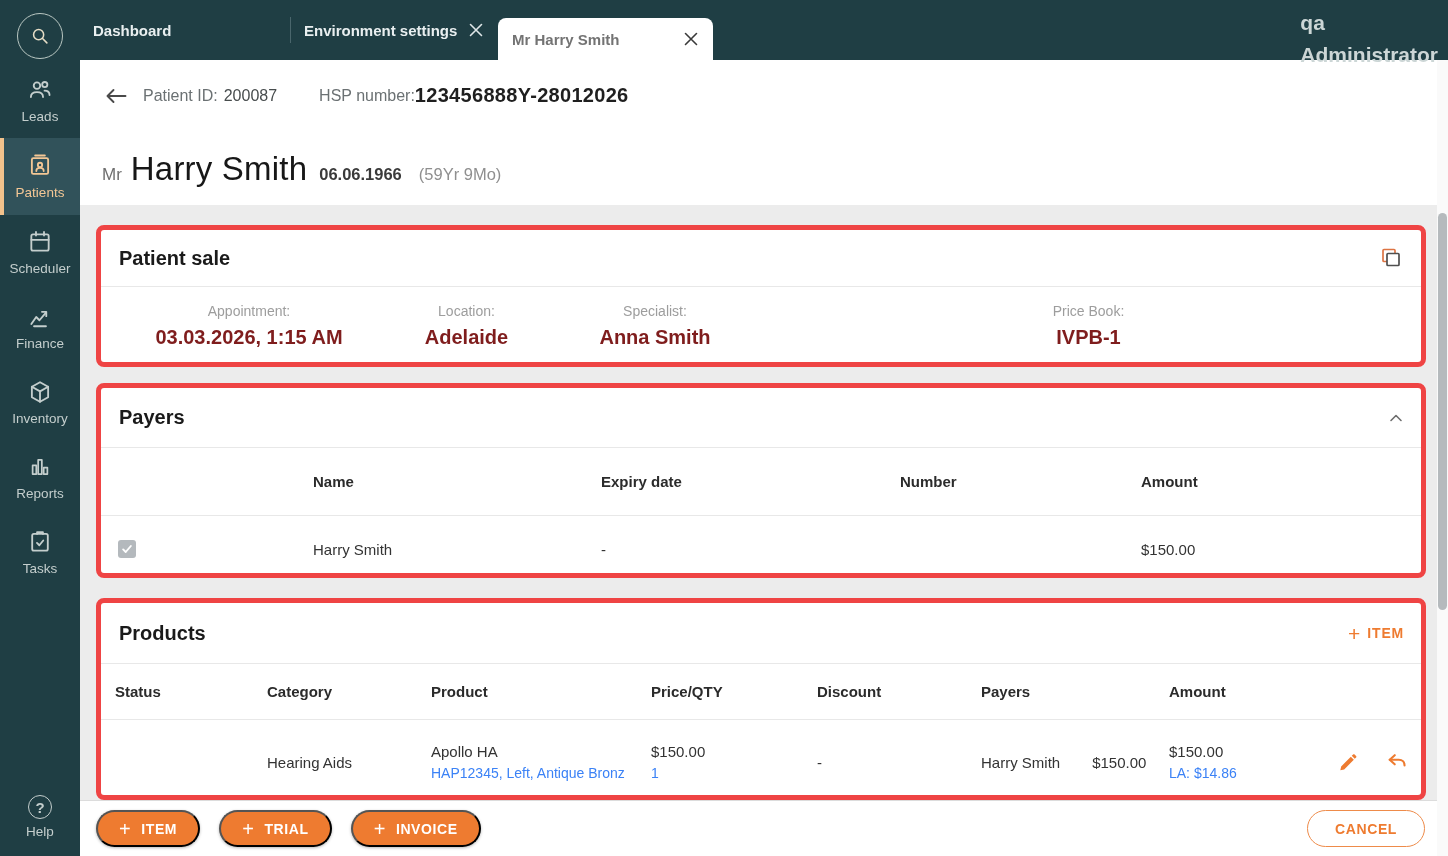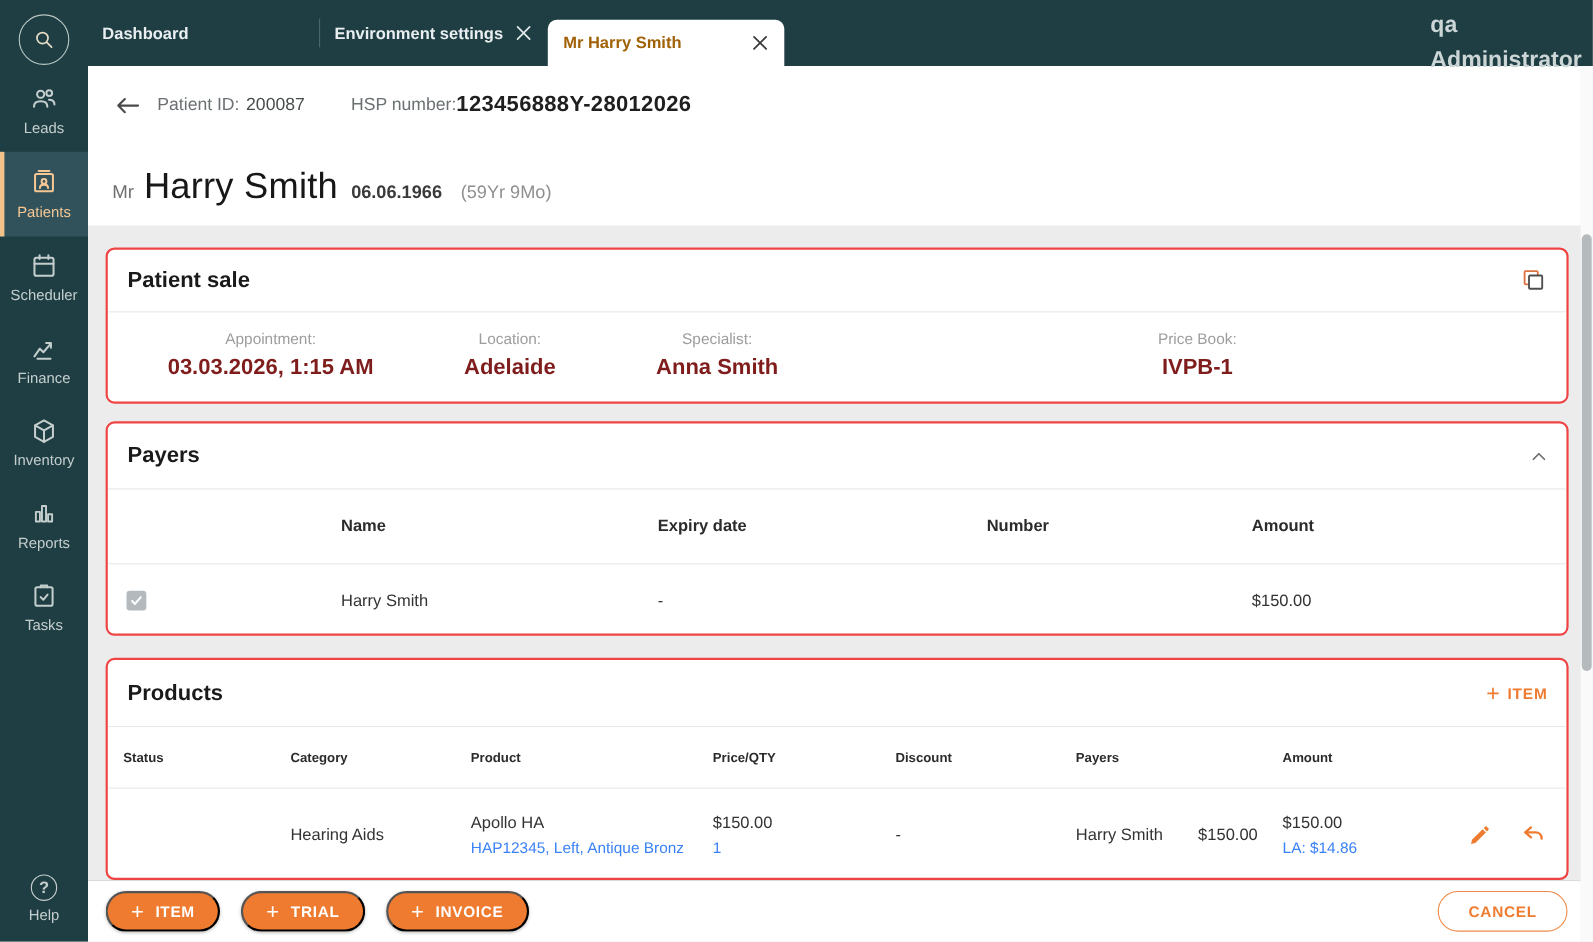--- a/index.html
+++ b/index.html
@@ -6,21 +6,21 @@
   html,body { width:1448px; height:856px; overflow:hidden; font-family:"Liberation Sans", sans-serif; background:#ececec; }
 
   
   .topbar { position:absolute; left:0; top:0; width:1448px; height:60px; background:#1f3e44; z-index:2; }
   .tabs { position:absolute; left:80px; top:0; height:60px; display:flex; align-items:stretch; }
   .tab { display:flex; align-items:center; color:#e9eff0; font-size:15px; font-weight:bold; cursor:pointer; }
   .tab-dashboard { width:210px; padding-left:13px; }
   .tab-sep { width:1px; height:26px; background:#4a666c; align-self:center; }
   .tab-env { width:207px; padding-left:13px; }
   .tab .close { margin-left:auto; margin-right:15px; display:flex; color:#dfe7e8; }
-  .tab-active { width:215px; margin-top:18px; height:42px; background:#ffffff; border-radius:8px 8px 0 0; color:#a16207; padding-left:14px; font-weight:bold; }
+  .tab-active { width:215px; margin-top:18px; height:42px; background:#ffffff; border-radius:8px 8px 0 0; color:#737373; padding-left:14px; font-weight:bold; }
   .tab-active .close { color:#3a3a3a; }
   .user-badge { position:absolute; right:10px; top:7px; text-align:left; color:#ccd6d6; font-size:21px; font-weight:bold; line-height:1.5; }
 
   
   .sidebar { position:absolute; left:0; top:0; bottom:0; width:80px; background:#1f3e44; z-index:3; }
   .search-btn { width:46px; height:46px; margin:13px auto 0; border:1.5px solid #b9c7c2; border-radius:50%; display:flex; align-items:center; justify-content:center; color:#e6ddc6; cursor:pointer; }
   .side-nav { position:absolute; top:63px; left:0; right:0; }
   .side-item { height:75px; display:flex; flex-direction:column; align-items:center; justify-content:center; gap:6px; color:#c4cecd; font-size:13.5px; cursor:pointer; }
   .side-item.active { background:#31525a; border-left:4px solid #f2c28c; padding-right:4px; color:#f4c795; height:77px; }
   .side-help { position:absolute; bottom:6px; left:0; right:0; height:66px; display:flex; flex-direction:column; align-items:center; justify-content:center; gap:5px; color:#c4cecd; font-size:13.5px; cursor:pointer; }
@@ -35,21 +35,21 @@
   .pid-value { color:#474c4d; font-size:16px; margin-left:6px; }
   .hsp-label { color:#6b7173; font-size:16px; margin-left:42px; }
   .hsp-value { color:#1f1f1f; font-size:20px; font-weight:bold; letter-spacing:.3px; }
   .ph-row2 { position:absolute; left:22px; top:63px; display:flex; align-items:baseline; }
   .salutation { color:#6f6f6f; font-size:17px;margin-top:42px; }
   .patient-name { color:#171717; font-size:33px; margin:0 12px 0 9px; letter-spacing:.2px; }
   .dob { color:#3a3a3a; font-size:16.5px; font-weight:bold; }
   .age { color:#8f8f8f; font-size:16.5px; margin-left:17px; }
 
   .content { position:absolute; top:145px; left:0; right:11px; bottom:56px; overflow:hidden; padding:20px 0 0 16px; }
-  .card { width:1330px; background:#fff; border:2px solid #ef4444; border-radius:8px; overflow:hidden; }
+  .card { width:1330px; background:#fff; border:5px solid #ef4444; border-radius:8px; overflow:hidden; }
   .card-title-row { display:flex; align-items:center; padding:0 17px 0 18px; border-bottom:1px solid #e8e8e8; }
   .card-title { font-size:20px; font-weight:bold; color:#1a1a1a; }
 
   .sale-card { height:142px; margin-bottom:16px; }
   .sale-card .card-title-row { height:57px; }
   .copy-btn { margin-left:auto; display:flex; cursor:pointer; }
   .fields { display:grid; grid-template-columns:260px 175px 202px 1fr; padding:16px 0 0 18px;text-align:center; }
   .field-label { color:#9d9d9d; font-size:14px; margin-bottom:7px; }
   .field-value { color:#7f1d1d; font-size:20px;font-weight:bold; }
 
@@ -61,21 +61,21 @@
   .pay-row { height:66px; font-size:15px; color:#333; }
   .cell-first { padding-left:17px; }
   .checkbox { width:18px; height:18px; background:#b4b9bd; border-radius:3px; display:flex; align-items:center; justify-content:center; cursor:pointer; }
 
   .products-card { height:202px; }
   .products-card .card-title-row { height:61px; }
   .add-item { margin-left:auto; display:flex; align-items:center; color:#ee7b30; cursor:pointer; }
   .add-item .plus { font-size:21px; font-weight:normal; margin-right:7px; line-height:1; }
   .add-item .lbl { font-size:14px; font-weight:bold; letter-spacing:.8px; }
   .prod-grid { display:grid; grid-template-columns:166px 164px 220px 166px 164px 188px 169px 1fr; align-items:center; }
-  .prod-head { height:56px; border-bottom:1px solid #e8e8e8; font-size:12px; font-weight:bold; color:#2b2b2b; }
+  .prod-head { height:56px; border-bottom:1px solid #e8e8e8; font-size:15px; font-weight:bold; color:#2b2b2b; }
   .prod-row { height:84px; font-size:15px; color:#333; }
   .cell-first14 { padding-left:14px; }
   .sub { color:#3b82f6; font-size:14px; margin-top:5px; }
   .payer-cell { display:flex; gap:32px; }
   .actions { display:flex; gap:28px; color:#ee7b30; }
   .icon-btn { display:flex; cursor:pointer; }
 
   
   .footer { position:absolute; left:0; right:11px; bottom:0; height:56px; background:#fff; border-top:1px solid #dcdcdc; display:flex; align-items:center; gap:19px; padding:0 12px 0 16px; z-index:4; }
   .btn { height:37px; border-radius:19px; display:flex; align-items:center; font-size:14px; font-weight:bold; letter-spacing:.6px; cursor:pointer; }

